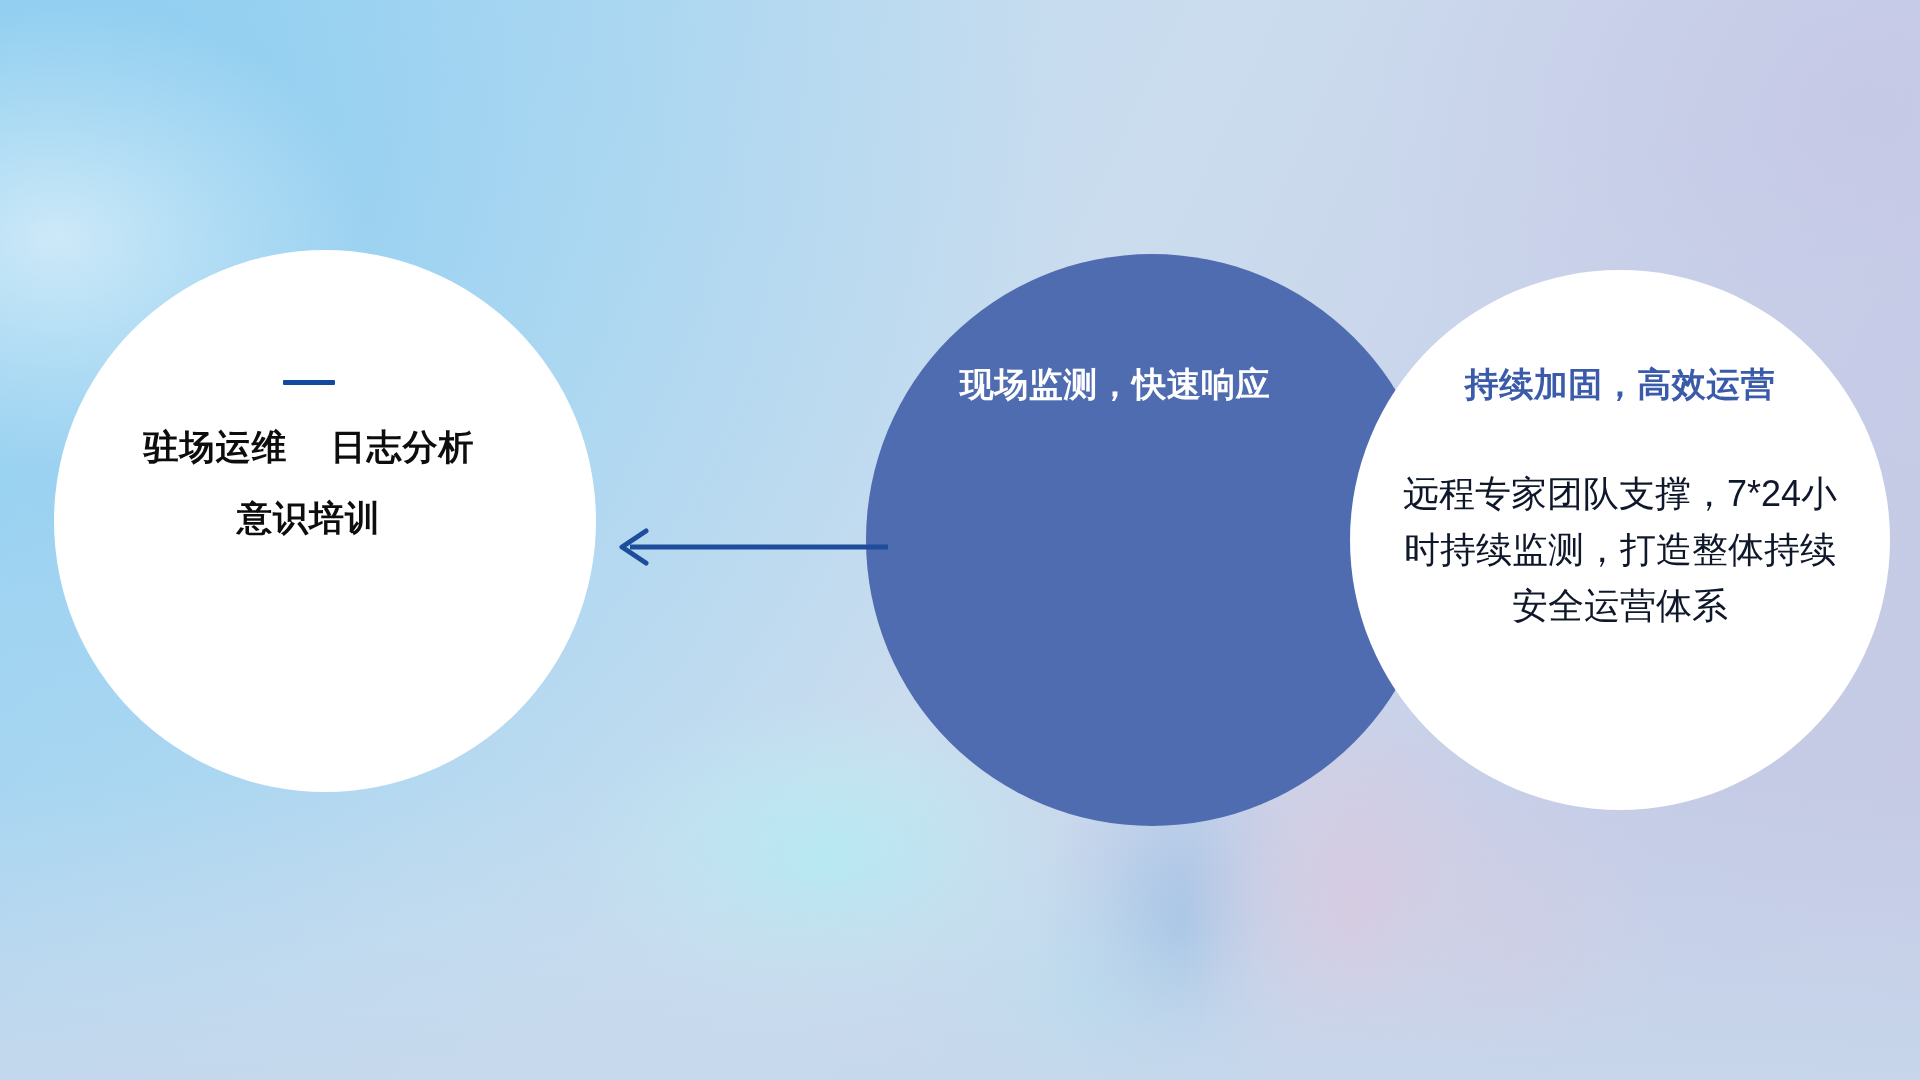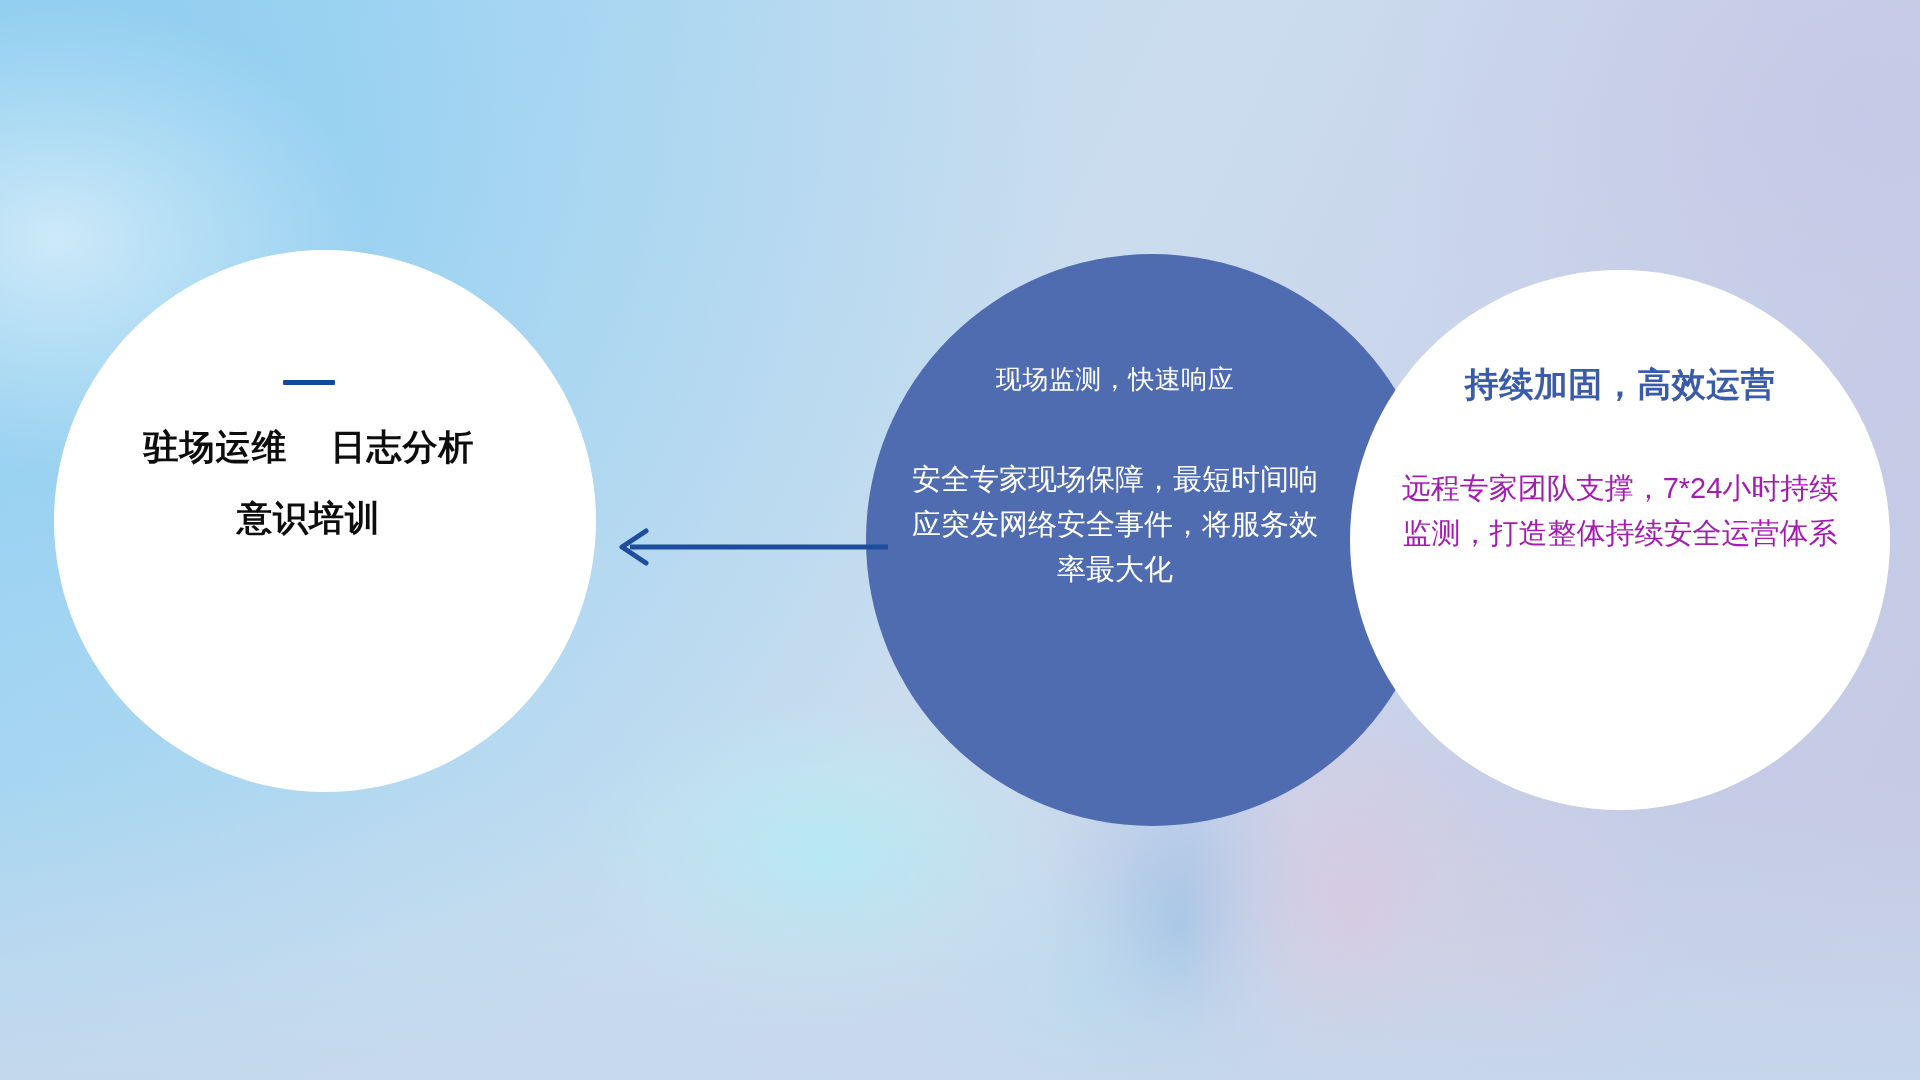--- a/index.html
+++ b/index.html
@@ -176,22 +176,22 @@
   }
 
   
   #middle-content {
     left: 900px;
     top: 365px;
     width: 430px;
   }
 
   #middle-title {
-    font-size: 26px;
-    font-weight: normal;
+    font-size: 34px;
+    font-weight: bold;
     color: #ffffff;
     letter-spacing: 0.5px;
     line-height: 1.15;
     margin-bottom: 62px;
     white-space: nowrap;
   }
 
   #middle-body {
     font-size: 29px;
     color: #ffffff;
@@ -210,22 +210,22 @@
     font-size: 34px;
     font-weight: bold;
     color: #3a5ba9;
     letter-spacing: 0.5px;
     line-height: 1.15;
     margin-bottom: 62px;
     white-space: nowrap;
   }
 
   #right-body {
-    font-size: 29px;
-    color: #a21caf;
+    font-size: 36px;
+    color: #0f172a;
     line-height: 1.55;
     font-weight: 400;
   }
 
   
   #flow-arrow {
     position: absolute;
     left: 600px;
     top: 520px;
     width: 290px;
@@ -259,21 +259,20 @@
   </svg>
 
   <div id="left-content" class="content">
     <div id="left-divider"></div>
     <div class="left-line">驻场运维    日志分析</div>
     <div class="left-line">意识培训</div>
   </div>
 
   <div id="middle-content" class="content">
     <div id="middle-title">现场监测，快速响应</div>
-    <div id="middle-body">安全专家现场保障，最短时间响应突发网络安全事件，将服务效率最大化</div>
   </div>
 
   <div id="right-content" class="content">
     <div id="right-title">持续加固，高效运营</div>
     <div id="right-body">远程专家团队支撑，7*24小时持续监测，打造整体持续安全运营体系</div>
   </div>
 
 </div>
 
 </body></html>

